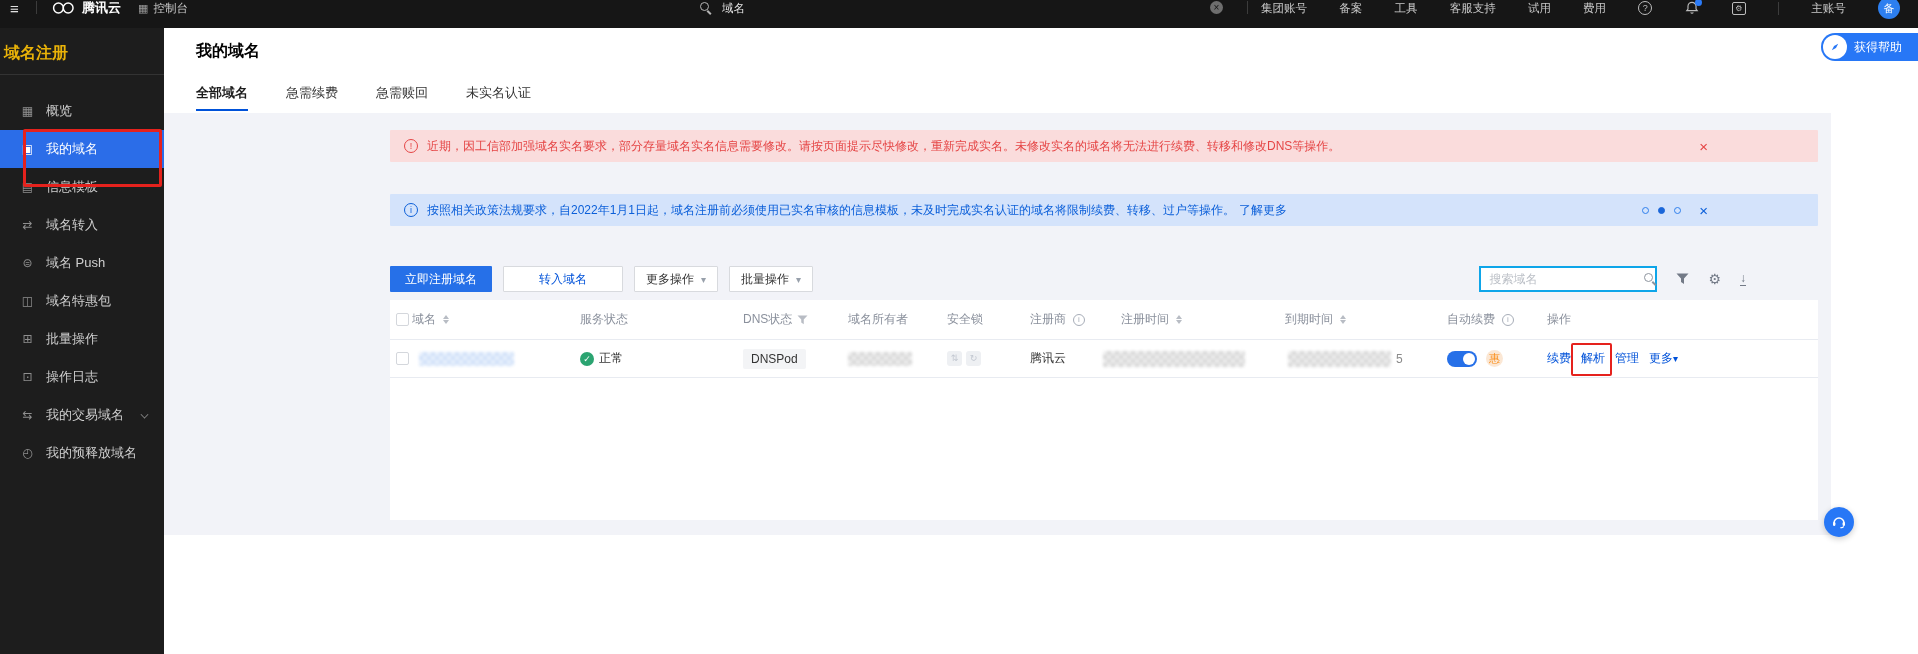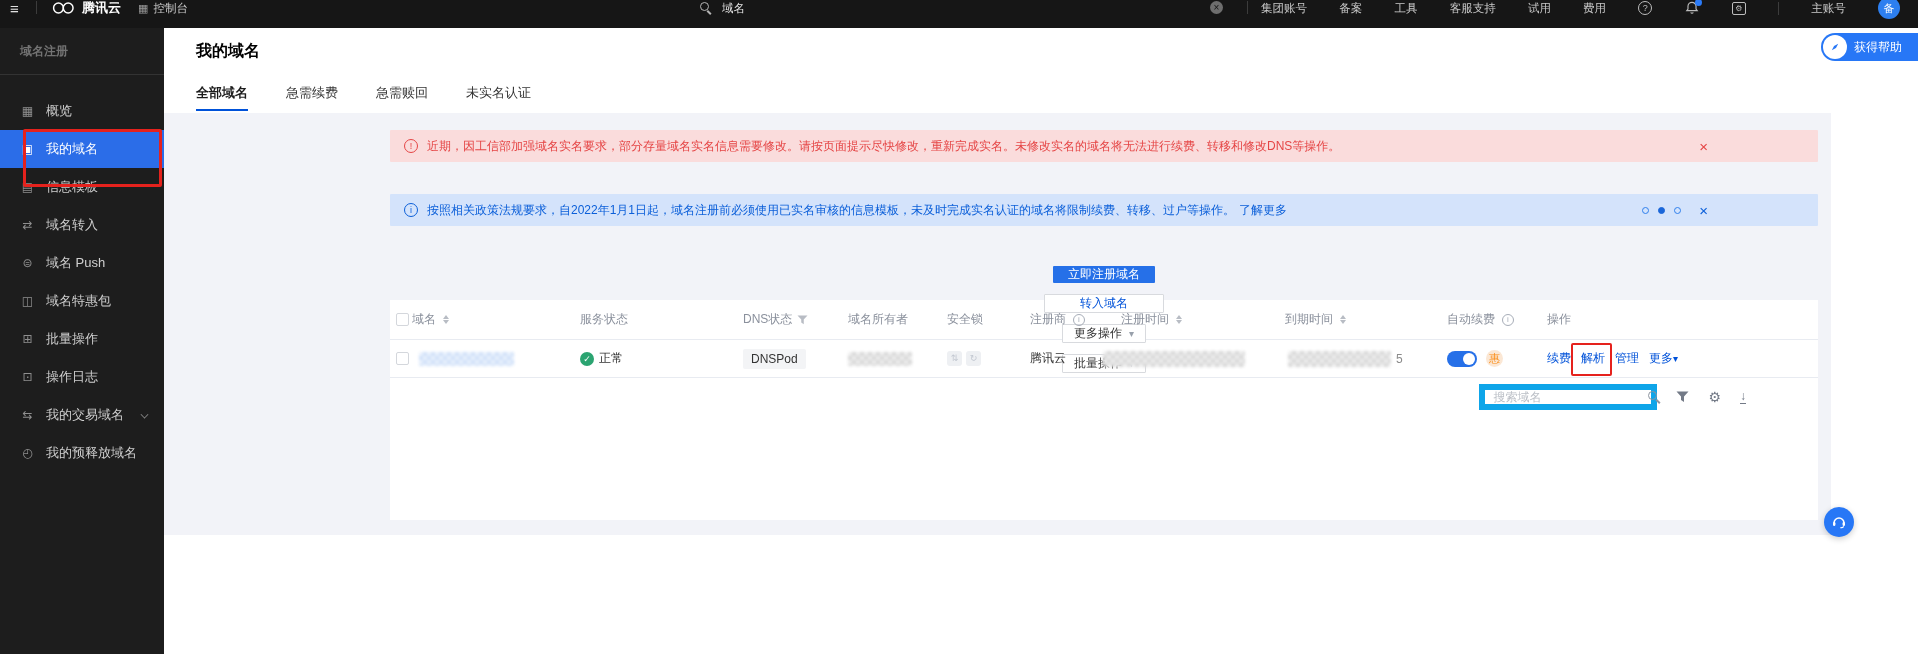--- a/index.html
+++ b/index.html
@@ -27,21 +27,21 @@
 
 
 .mag { position:relative; width:12px; height:12px; display:inline-block; }
 .mag::before { content:""; position:absolute; left:0; top:0; width:7px; height:7px; border:1.5px solid #b5b5b5; border-radius:50%; }
 .mag::after { content:""; position:absolute; left:8.2px; top:8.2px; width:5px; height:1.5px; background:#b5b5b5; transform:rotate(45deg); transform-origin:0 0; }
 .mag.dark::before { border-color:#8e959f; }
 .mag.dark::after { background:#8e959f; }
 
 
 .sidebar { position:absolute; left:0; top:28px; width:164px; height:626px; background:#1d1d1d; z-index:10; }
-.sb-title { color:#737373; font-size:12px; font-weight:bold; padding:15px 0 0 20px; height:46px; }
+.sb-title { color:#eab308; font-size:16px; font-weight:bold; padding:15px 0 0 4px; height:46px; }
 .sb-divider { height:1px; background:#333333; margin:0; }
 .sb-menu { padding-top:17px; }
 .sb-item { height:38px; display:flex; align-items:center; padding-left:20px; color:#cfcfcf; font-size:13px; cursor:pointer; position:relative; }
 .sb-item .sb-ic { width:15px; color:#8f8f8f; font-size:12px; margin-right:11px; text-align:center; }
 .sb-item.selected { background:#2b6de8; color:#ffffff; }
 .sb-item.selected .sb-ic { color:#ffffff; }
 .sb-chevron { position:absolute; right:16px; top:15px; width:7px; height:7px; border-right:1.5px solid #8f8f8f; border-bottom:1.5px solid #8f8f8f; transform:rotate(45deg) scale(.8); }
 
 
 .main { position:absolute; left:164px; top:28px; width:1754px; height:626px; background:#fff; }
@@ -67,28 +67,28 @@
 .banner-info { background:#d4e3fb; color:#0b5fd9; margin-top:32px; }
 .banner .bicon { width:14px; height:14px; border-radius:50%; border:1.2px solid currentColor; font-size:9px; line-height:12px; text-align:center; margin-right:9px; flex:0 0 auto; font-style:normal; }
 .banner .btext { flex:1 1 auto; white-space:nowrap; overflow:hidden; }
 .banner .blink { color:#0b5fd9; font-weight:500; margin-left:4px; cursor:pointer; white-space:nowrap; }
 .banner .bclose { font-size:15px; cursor:pointer; margin-left:18px; flex:0 0 auto; }
 .dots { display:flex; gap:9px; align-items:center; margin-left:24px; flex:0 0 auto; }
 .dot { width:7px; height:7px; border-radius:50%; border:1px solid #2f80ed; cursor:pointer; }
 .dot.active { background:#1a66d9; border-color:#1a66d9; }
 
 
-.toolbar { margin-top:40px; height:26px; display:flex; align-items:center; gap:11px;flex-direction:column; }
+.toolbar { margin-top:40px; height:26px; display:flex; align-items:center; gap:11px; }
 .btn { height:26px; font-size:12px; display:inline-flex; align-items:center; cursor:pointer; border-radius:1px; }
 .btn-primary { background:#2670e8; color:#fff; padding:0 15px; }
 .btn-secondary { background:#fff; border:1px solid #d8dade; color:#0052d9; padding:0 35px; }
 .btn-dropdown { background:#fff; border:1px solid #d8dade; color:#333; padding:0 11px; gap:7px; }
 .caret { color:#98a0ab; font-size:10px; }
 .toolbar-right { margin-left:auto; margin-right:72px; display:flex; align-items:center; gap:19px; }
-.search-box { width:178px; height:26px; background:#fff; border:6px solid #0ea5e9; display:flex; align-items:center; padding:0 8px; }
+.search-box { width:178px; height:26px; background:#fff; border:2px solid #0ea5e9; display:flex; align-items:center; padding:0 8px; }
 .search-box input { border:none; outline:none; flex:1; font-size:12px; color:#333; font-family:inherit; background:transparent; }
 .search-box input::placeholder { color:#bcc0c7; }
 .tool-ic { color:#737a87; font-size:14px; cursor:pointer; display:inline-flex; align-items:center; }
 .dl-ic { border-bottom:1.5px solid #737a87; line-height:12px; padding-bottom:1px; font-size:12px; }
 .funnel { display:inline-block; }
 
 
 .table { margin-top:8px; width:1428px; height:220px; background:#fff; }
 .trow { display:flex; align-items:center; padding-left:6px; }
 .thead { height:40px; border-bottom:1px solid #e8ebf1; color:#8a909c; font-size:12px; }

